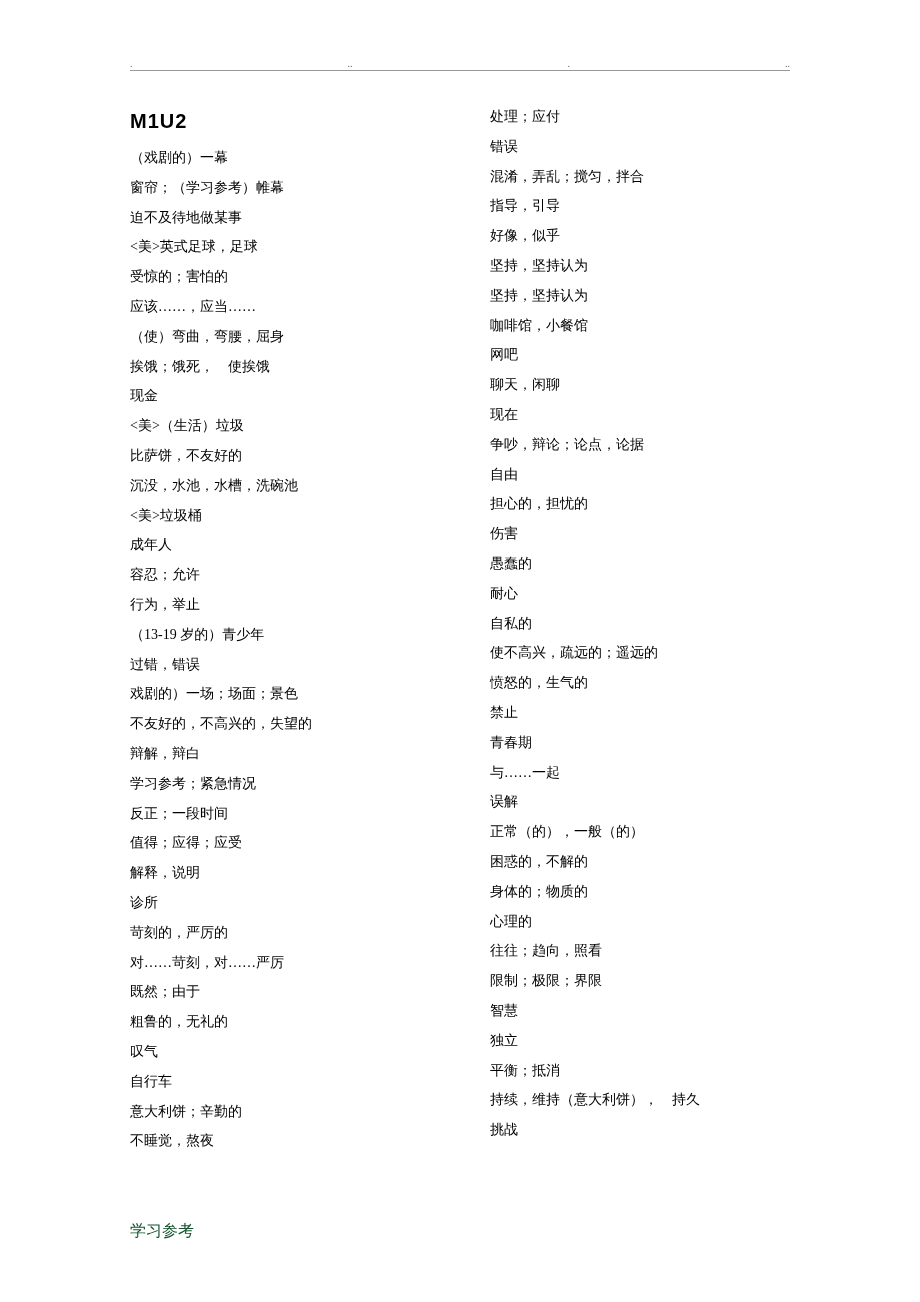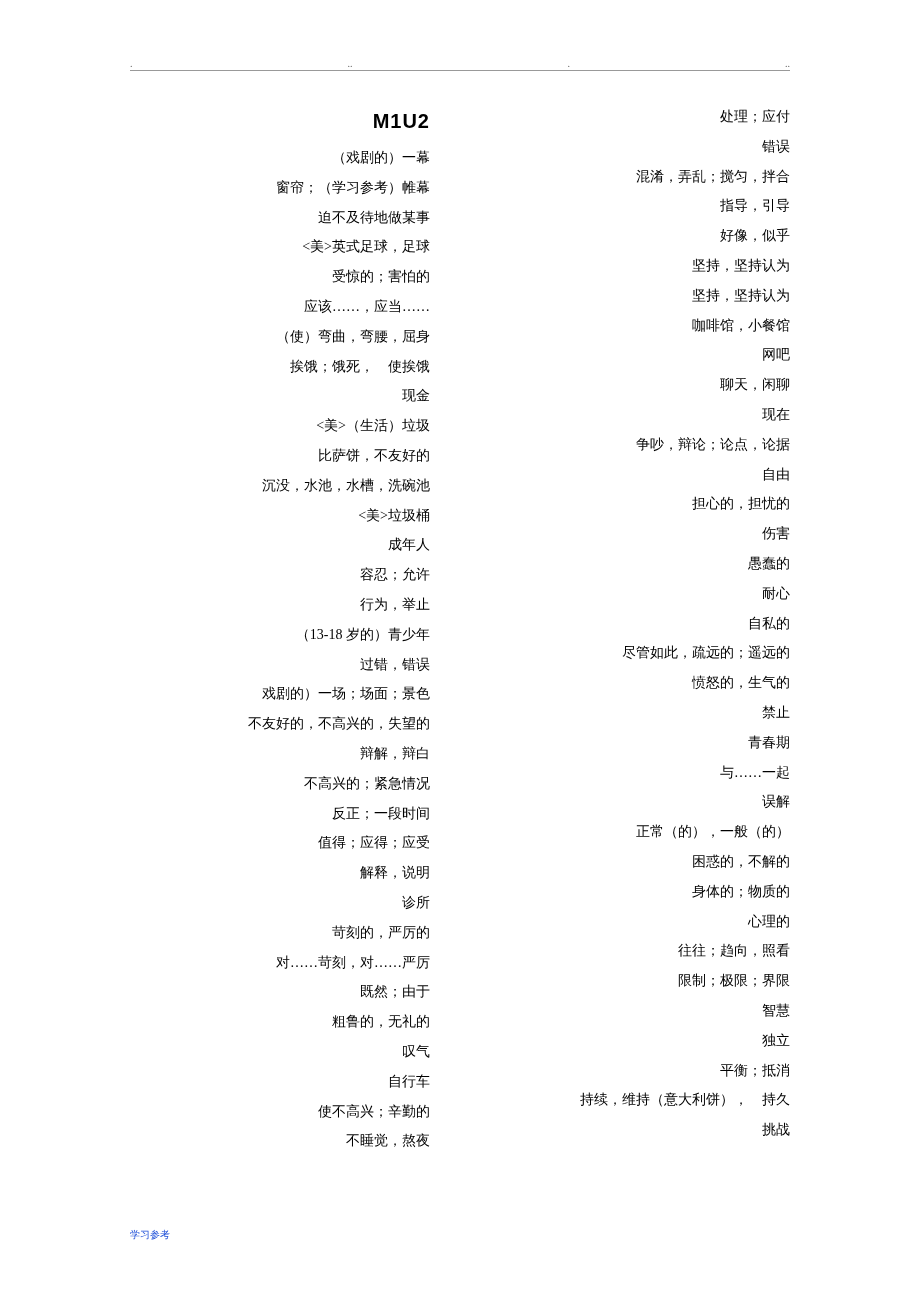--- a/index.html
+++ b/index.html
@@ -33,21 +33,20 @@
       right: 130px;
       display: flex;
       justify-content: space-between;
       font-size: 10px;
       color: #666;
     }
     .content {
       margin-top: 50px;
       display: flex;
       gap: 60px;
-      text-align: right;
     }
     .column {
       flex: 1;
       display: flex;
       flex-direction: column;
     }
     .heading {
       font-family: "SimHei", "黑体", Arial, sans-serif;
       font-weight: bold;
       font-size: 20px;
@@ -58,22 +57,22 @@
       font-size: 14px;
       line-height: 1.0;
       margin-bottom: 15.8px;
       color: #000;
       white-space: nowrap;
     }
     .footer {
       position: absolute;
       bottom: 60px;
       left: 130px;
-      font-size: 10px;
-      color: #1d4ed8;
+      font-size: 16px;
+      color: #14532d;
     }
   </style>
 </head>
 <body>
 
 <div class="page">
   <div class="dot-row">
     <span>.</span>
     <span>..</span>
     <span>.</span>
@@ -93,37 +92,37 @@
       <div class="line">（使）弯曲，弯腰，屈身</div>
       <div class="line">挨饿；饿死，　使挨饿</div>
       <div class="line">现金</div>
       <div class="line">&lt;美&gt;（生活）垃圾</div>
       <div class="line">比萨饼，不友好的</div>
       <div class="line">沉没，水池，水槽，洗碗池</div>
       <div class="line">&lt;美&gt;垃圾桶</div>
       <div class="line">成年人</div>
       <div class="line">容忍；允许</div>
       <div class="line">行为，举止</div>
-      <div class="line">（13-18 岁的）青少年</div>
+      <div class="line">（13-19 岁的）青少年</div>
       <div class="line">过错，错误</div>
       <div class="line">戏剧的）一场；场面；景色</div>
       <div class="line">不友好的，不高兴的，失望的</div>
       <div class="line">辩解，辩白</div>
-      <div class="line">不高兴的；紧急情况</div>
+      <div class="line">学习参考；紧急情况</div>
       <div class="line">反正；一段时间</div>
       <div class="line">值得；应得；应受</div>
       <div class="line">解释，说明</div>
       <div class="line">诊所</div>
       <div class="line">苛刻的，严厉的</div>
       <div class="line">对……苛刻，对……严厉</div>
       <div class="line">既然；由于</div>
       <div class="line">粗鲁的，无礼的</div>
       <div class="line">叹气</div>
       <div class="line">自行车</div>
-      <div class="line">使不高兴；辛勤的</div>
+      <div class="line">意大利饼；辛勤的</div>
       <div class="line">不睡觉，熬夜</div>
     </div>
 
     <div class="column">
       <div class="line">处理；应付</div>
       <div class="line">错误</div>
       <div class="line">混淆，弄乱；搅匀，拌合</div>
       <div class="line">指导，引导</div>
       <div class="line">好像，似乎</div>
       <div class="line">坚持，坚持认为</div>
@@ -132,21 +131,21 @@
       <div class="line">网吧</div>
       <div class="line">聊天，闲聊</div>
       <div class="line">现在</div>
       <div class="line">争吵，辩论；论点，论据</div>
       <div class="line">自由</div>
       <div class="line">担心的，担忧的</div>
       <div class="line">伤害</div>
       <div class="line">愚蠢的</div>
       <div class="line">耐心</div>
       <div class="line">自私的</div>
-      <div class="line">尽管如此，疏远的；遥远的</div>
+      <div class="line">使不高兴，疏远的；遥远的</div>
       <div class="line">愤怒的，生气的</div>
       <div class="line">禁止</div>
       <div class="line">青春期</div>
       <div class="line">与……一起</div>
       <div class="line">误解</div>
       <div class="line">正常（的），一般（的）</div>
       <div class="line">困惑的，不解的</div>
       <div class="line">身体的；物质的</div>
       <div class="line">心理的</div>
       <div class="line">往往；趋向，照看</div>

